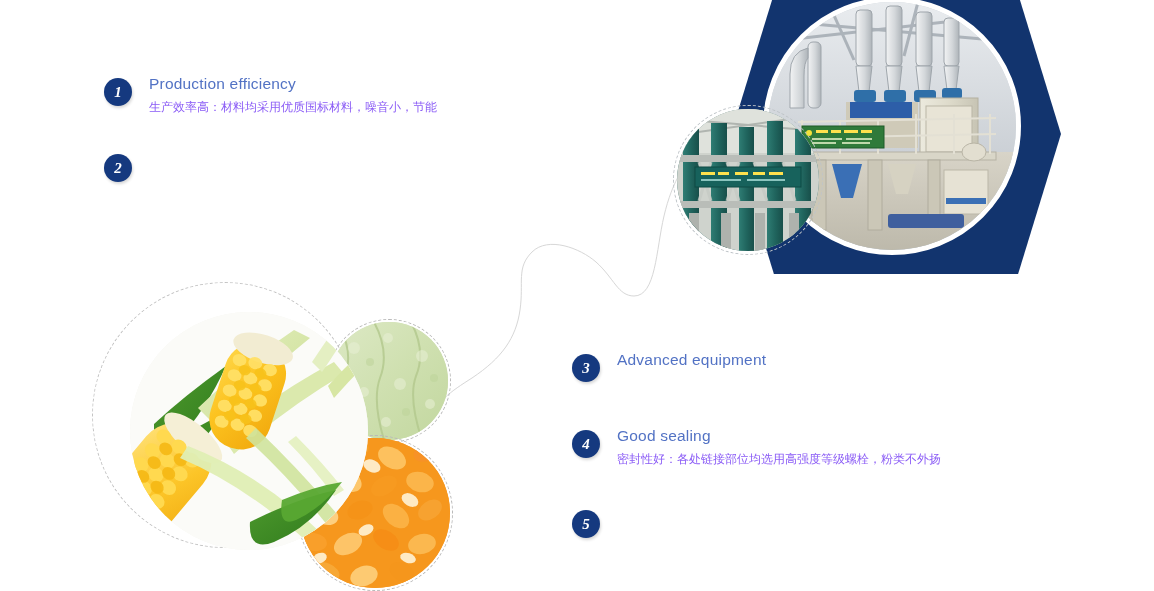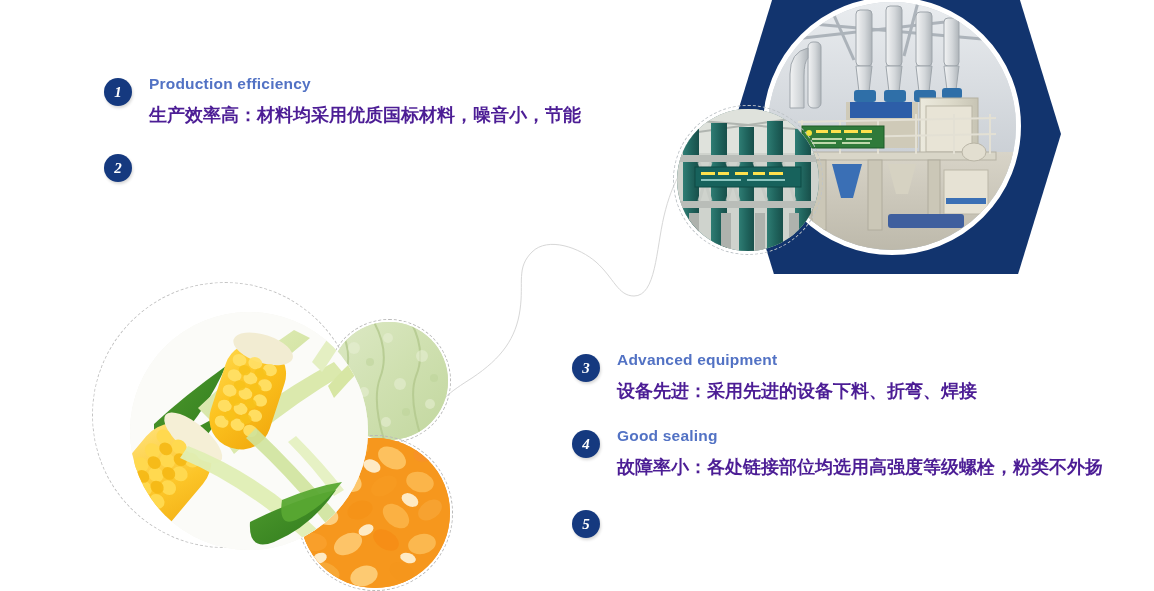--- a/index.html
+++ b/index.html
@@ -36,34 +36,33 @@
     font-style: italic;
     font-size: 15px;
     font-weight: 700;
     line-height: 28px;
     text-align: center;
     margin-top: 4px;
     box-shadow: 1px 2px 3px rgba(0,0,0,0.16);
   }
   .feature-text {
     margin-left: 17px;
-    font-weight: bold;
   }
   .feature-en {
     color: #5272c4;
     font-size: 15.5px;
     line-height: 19px;
     letter-spacing: 0.2px;
     white-space: nowrap;
   }
   .feature-cn {
-    color: #4c1d95;
-    font-size: 18px;
+    color: #8b5cf6;
+    font-size: 12px;
     line-height: 21px;
-    margin-top: 11px;
+    margin-top: 4px;
     white-space: nowrap;
     font-family: "DejaVu Sans", "Liberation Sans", sans-serif;
   }
 
   
   .connector {
     position: absolute;
     left: 420px;
     top: 100px;
     width: 310px;
@@ -547,29 +546,28 @@
   </div>
 
   <div class="feature-item" style="left:104px; top:150px;">
     <div class="badge">2</div>
   </div>
 
   <div class="feature-item" style="left:572px; top:350px;">
     <div class="badge">3</div>
     <div class="feature-text">
       <div class="feature-en">Advanced equipment</div>
-      <div class="feature-cn">设备先进：采用先进的设备下料、折弯、焊接</div>
     </div>
   </div>
 
   <div class="feature-item" style="left:572px; top:426px;">
     <div class="badge">4</div>
     <div class="feature-text">
       <div class="feature-en">Good sealing</div>
-      <div class="feature-cn">故障率小：各处链接部位均选用高强度等级螺栓，粉类不外扬</div>
+      <div class="feature-cn">密封性好：各处链接部位均选用高强度等级螺栓，粉类不外扬</div>
     </div>
   </div>
 
   <div class="feature-item" style="left:572px; top:506px;">
     <div class="badge">5</div>
   </div>
 
 </div>
 
 </body></html>

